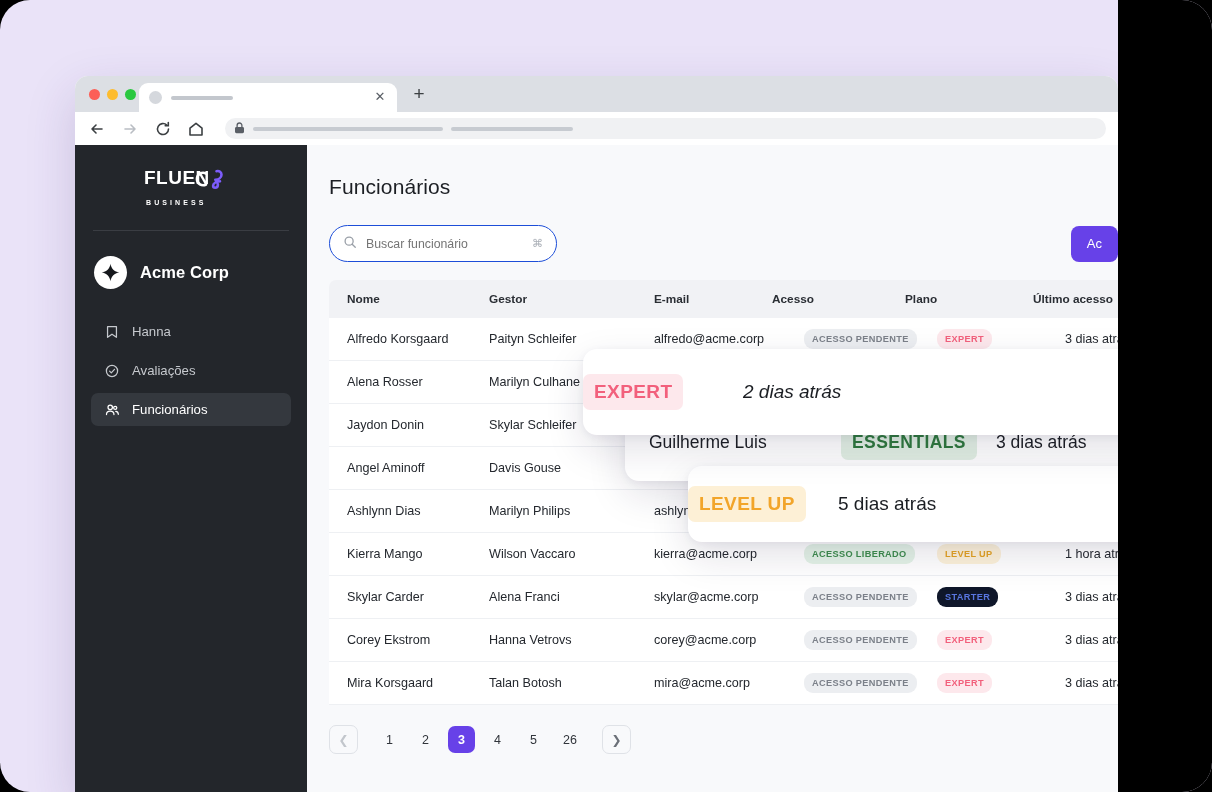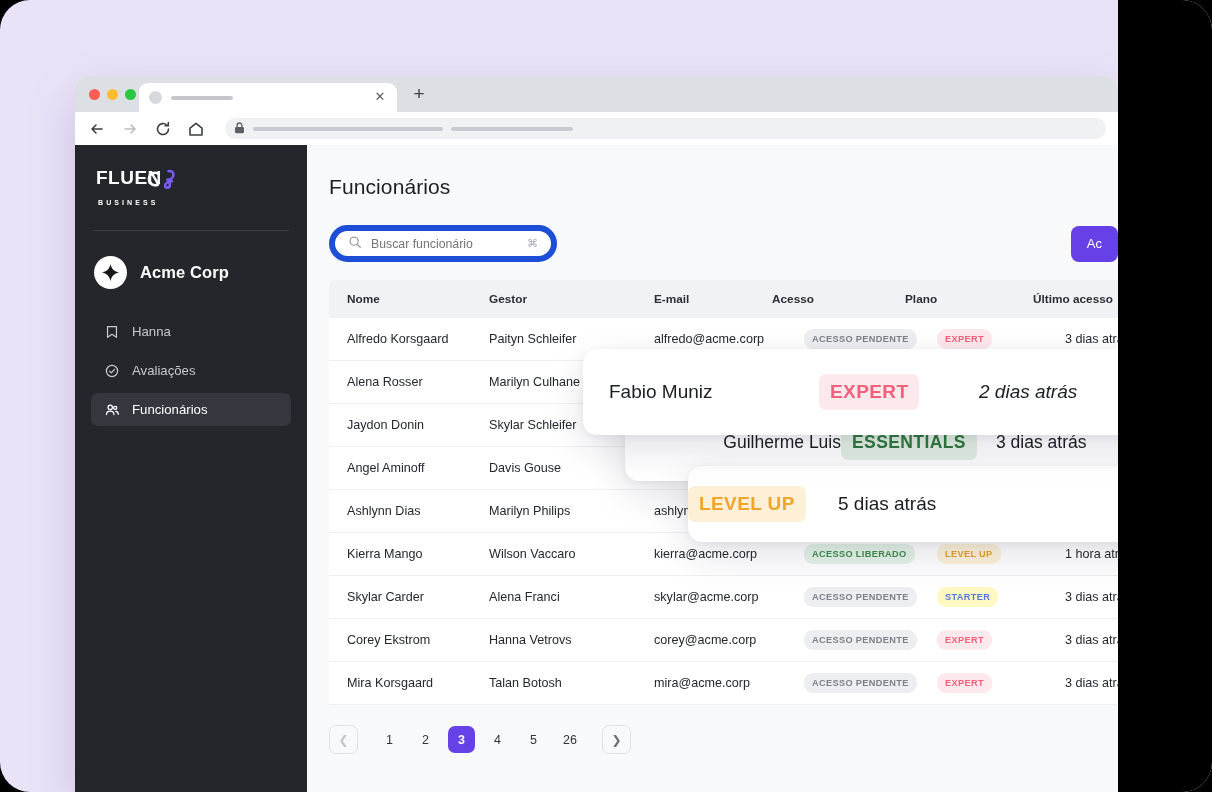--- a/index.html
+++ b/index.html
@@ -64,21 +64,21 @@
   .url-line { height: 4px; border-radius: 3px; background: #c7cbd1; }
 
   
   #app { position: relative; height: 647px; display: flex; background: #f8f9fb; }
 
   
   #sidebar {
     width: 232px; background: #23262b; flex: 0 0 232px;
     padding: 0 16px;
   }
-  .logo-wrap { padding: 22px 5px 0 5px; }
+  .logo-wrap { padding: 22px 5px 0 5px; margin-left: 48px; }
   .logo-sub { font-size: 7px; letter-spacing: 3.1px; color: #fff; font-weight: 700; margin-top: 4px; padding-left: 2px;}
   .sb-divider { height: 1px; background: #3a3d43; margin: 24px 2px 0 2px; }
 
   .org { display: flex; align-items: center; gap: 13px; padding: 25px 3px 0 3px; }
   .org-ava { width: 33px; height: 33px; border-radius: 50%; background: #fff; display:flex; align-items:center; justify-content:center; flex:0 0 33px;}
   .org-name { color: #fff; font-size: 16.5px; font-weight: 600; letter-spacing: .1px; }
 
   .nav { margin-top: 26px; }
   .nav-item {
     display: flex; align-items: center; gap: 12px;
@@ -87,21 +87,21 @@
   }
   .nav-item.active { background: #34383e; color: #fff; }
   .nav-ico { width: 17px; height: 17px; flex: 0 0 17px; display:flex; align-items:center; justify-content:center;}
 
   
   #main { flex: 1; position: relative; padding: 30px 0 0 22px; min-width:0; }
   #page-title { font-size: 21px; color: #1c1f24; font-weight: 400; letter-spacing: .1px; }
 
   .toolbar { margin-top: 26px; display: flex; align-items: center; gap: 10px; padding-right: 0; }
   .search {
-    width: 228px; height: 37px; background: #fff; border: 6px solid #1d4ed8;
+    width: 228px; height: 37px; background: #fff; border: 1px solid #1d4ed8;
     border-radius: 19px; display: flex; align-items: center; padding: 0 13px; gap: 9px;
     flex: 0 0 228px;
   }
   .search input {
     border: 0; outline: 0; font-size: 12.3px; color: #8a8f98; flex: 1; min-width: 0;
     font-family: "Liberation Sans", sans-serif; background: transparent;
   }
   .kbd { font-size: 11px; color: #a9aeb6; white-space: nowrap; }
   .spacer { flex: 1; }
   .btn-primary {
@@ -129,21 +129,21 @@
   .c-plano  { width: 128px; flex: 0 0 128px; }
   .c-data   { width: 160px; flex: 0 0 160px; }
   .c-acts   { flex: 1; text-align: right; }
 
   .tag {
     display: inline-block; font-size: 9.2px; font-weight: 700; letter-spacing: .35px;
     padding: 5px 8px; border-radius: 9px; white-space: nowrap;
   }
   .tag.pendente  { background: #eceef1; color: #7b8089; }
   .tag.liberado  { background: #e4f3e7; color: #3d8d4d; }
-  .tag.STARTER   { background: #fef9c3; color: #5876e0; }
+  .tag.STARTER   { background: #0f172a; color: #5876e0; }
   .tag.ESSENTIALS{ background: #e4f3e7; color: #3d8d4d; }
   .tag.LEVELUP   { background: #fdf2da; color: #e4a323; }
   .tag.EXPERT    { background: #fde8ec; color: #f2607c; }
 
   
   .pager { display: flex; align-items: center; gap: 6px; margin-top: 20px; }
   .pg-arrow {
     width: 29px; height: 29px; border: 1px solid #dfe2e7; border-radius: 7px;
     display: flex; align-items: center; justify-content: center; color: #6b7078; font-size: 12px;
   }
@@ -169,21 +169,21 @@
     font-size: 19px; z-index: 40;
   }
   #float-1 .f-name { margin-left: 26px; width: 210px; }
   #float-1 .f-tag { width: 160px; }
   #float-1 .f-date { width: 150px; font-style: italic; }
 
   #float-2 {
     left: 550px; top: 258px; width: 618px; height: 78px;
     font-size: 17.5px; z-index: 30;
   }
-  #float-2 .f-name { margin-left: 24px; width: 192px; text-align: right; }
+  #float-2 .f-name { margin-left: 24px; width: 192px; }
   #float-2 .f-tag { width: 155px; }
   #float-2 .f-date { width: 160px; }
 
   #float-3 {
     left: 613px; top: 321px; width: 603px; height: 76px;
     font-size: 19px; z-index: 35;
   }
   #float-3 .f-name { margin-left: 24px; width: 210px; }
   #float-3 .f-tag { width: 150px; }
   #float-3 .f-date { width: 150px; }
@@ -456,21 +456,20 @@
       <div class="float" id="float-2">
         <span class="f-name">Guilherme Luis</span>
         <span class="f-tag">
           <span class="f-tag-inner big-ESSENTIALS">ESSENTIALS</span>
         </span>
         <span class="f-date">3 dias atrás</span>
 
       </div>
 
       <div class="float" id="float-1">
-        <span class="f-name">Fabio Muniz</span>
         <span class="f-tag">
           <span class="f-tag-inner big-EXPERT">EXPERT</span>
         </span>
         <span class="f-date">2 dias atrás</span>
 
       </div>
 
     </div>
   </div>
 

